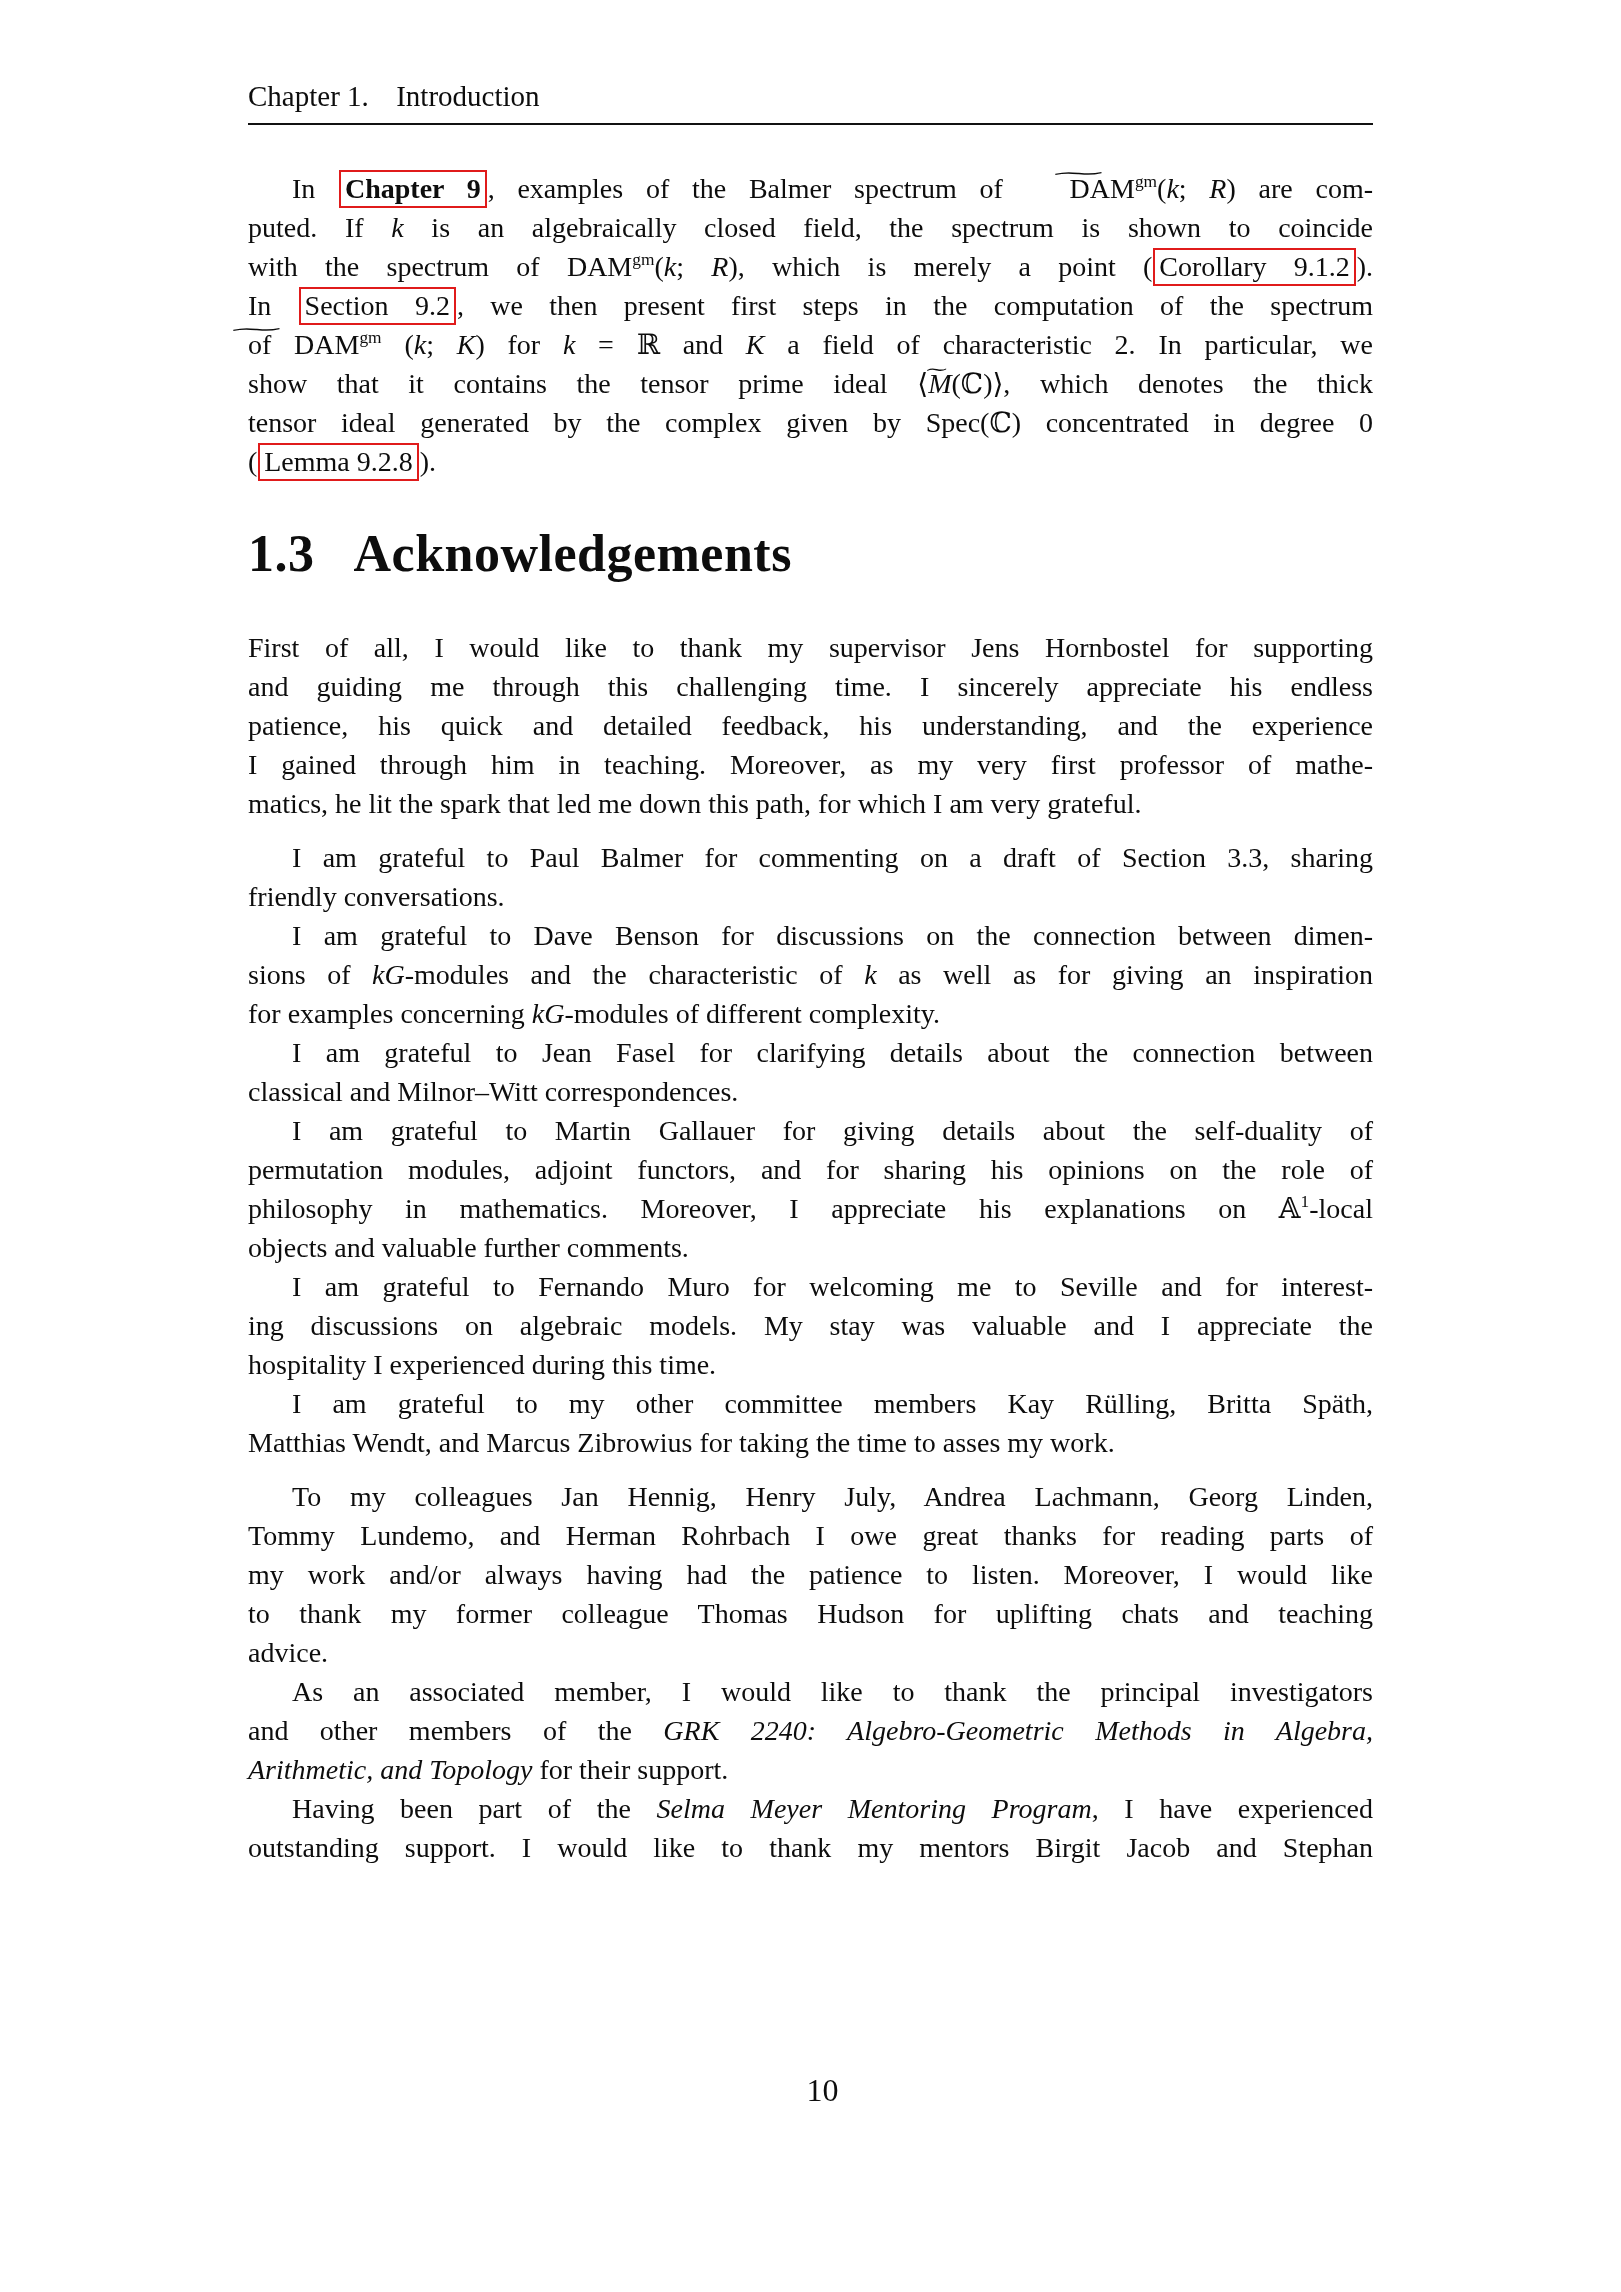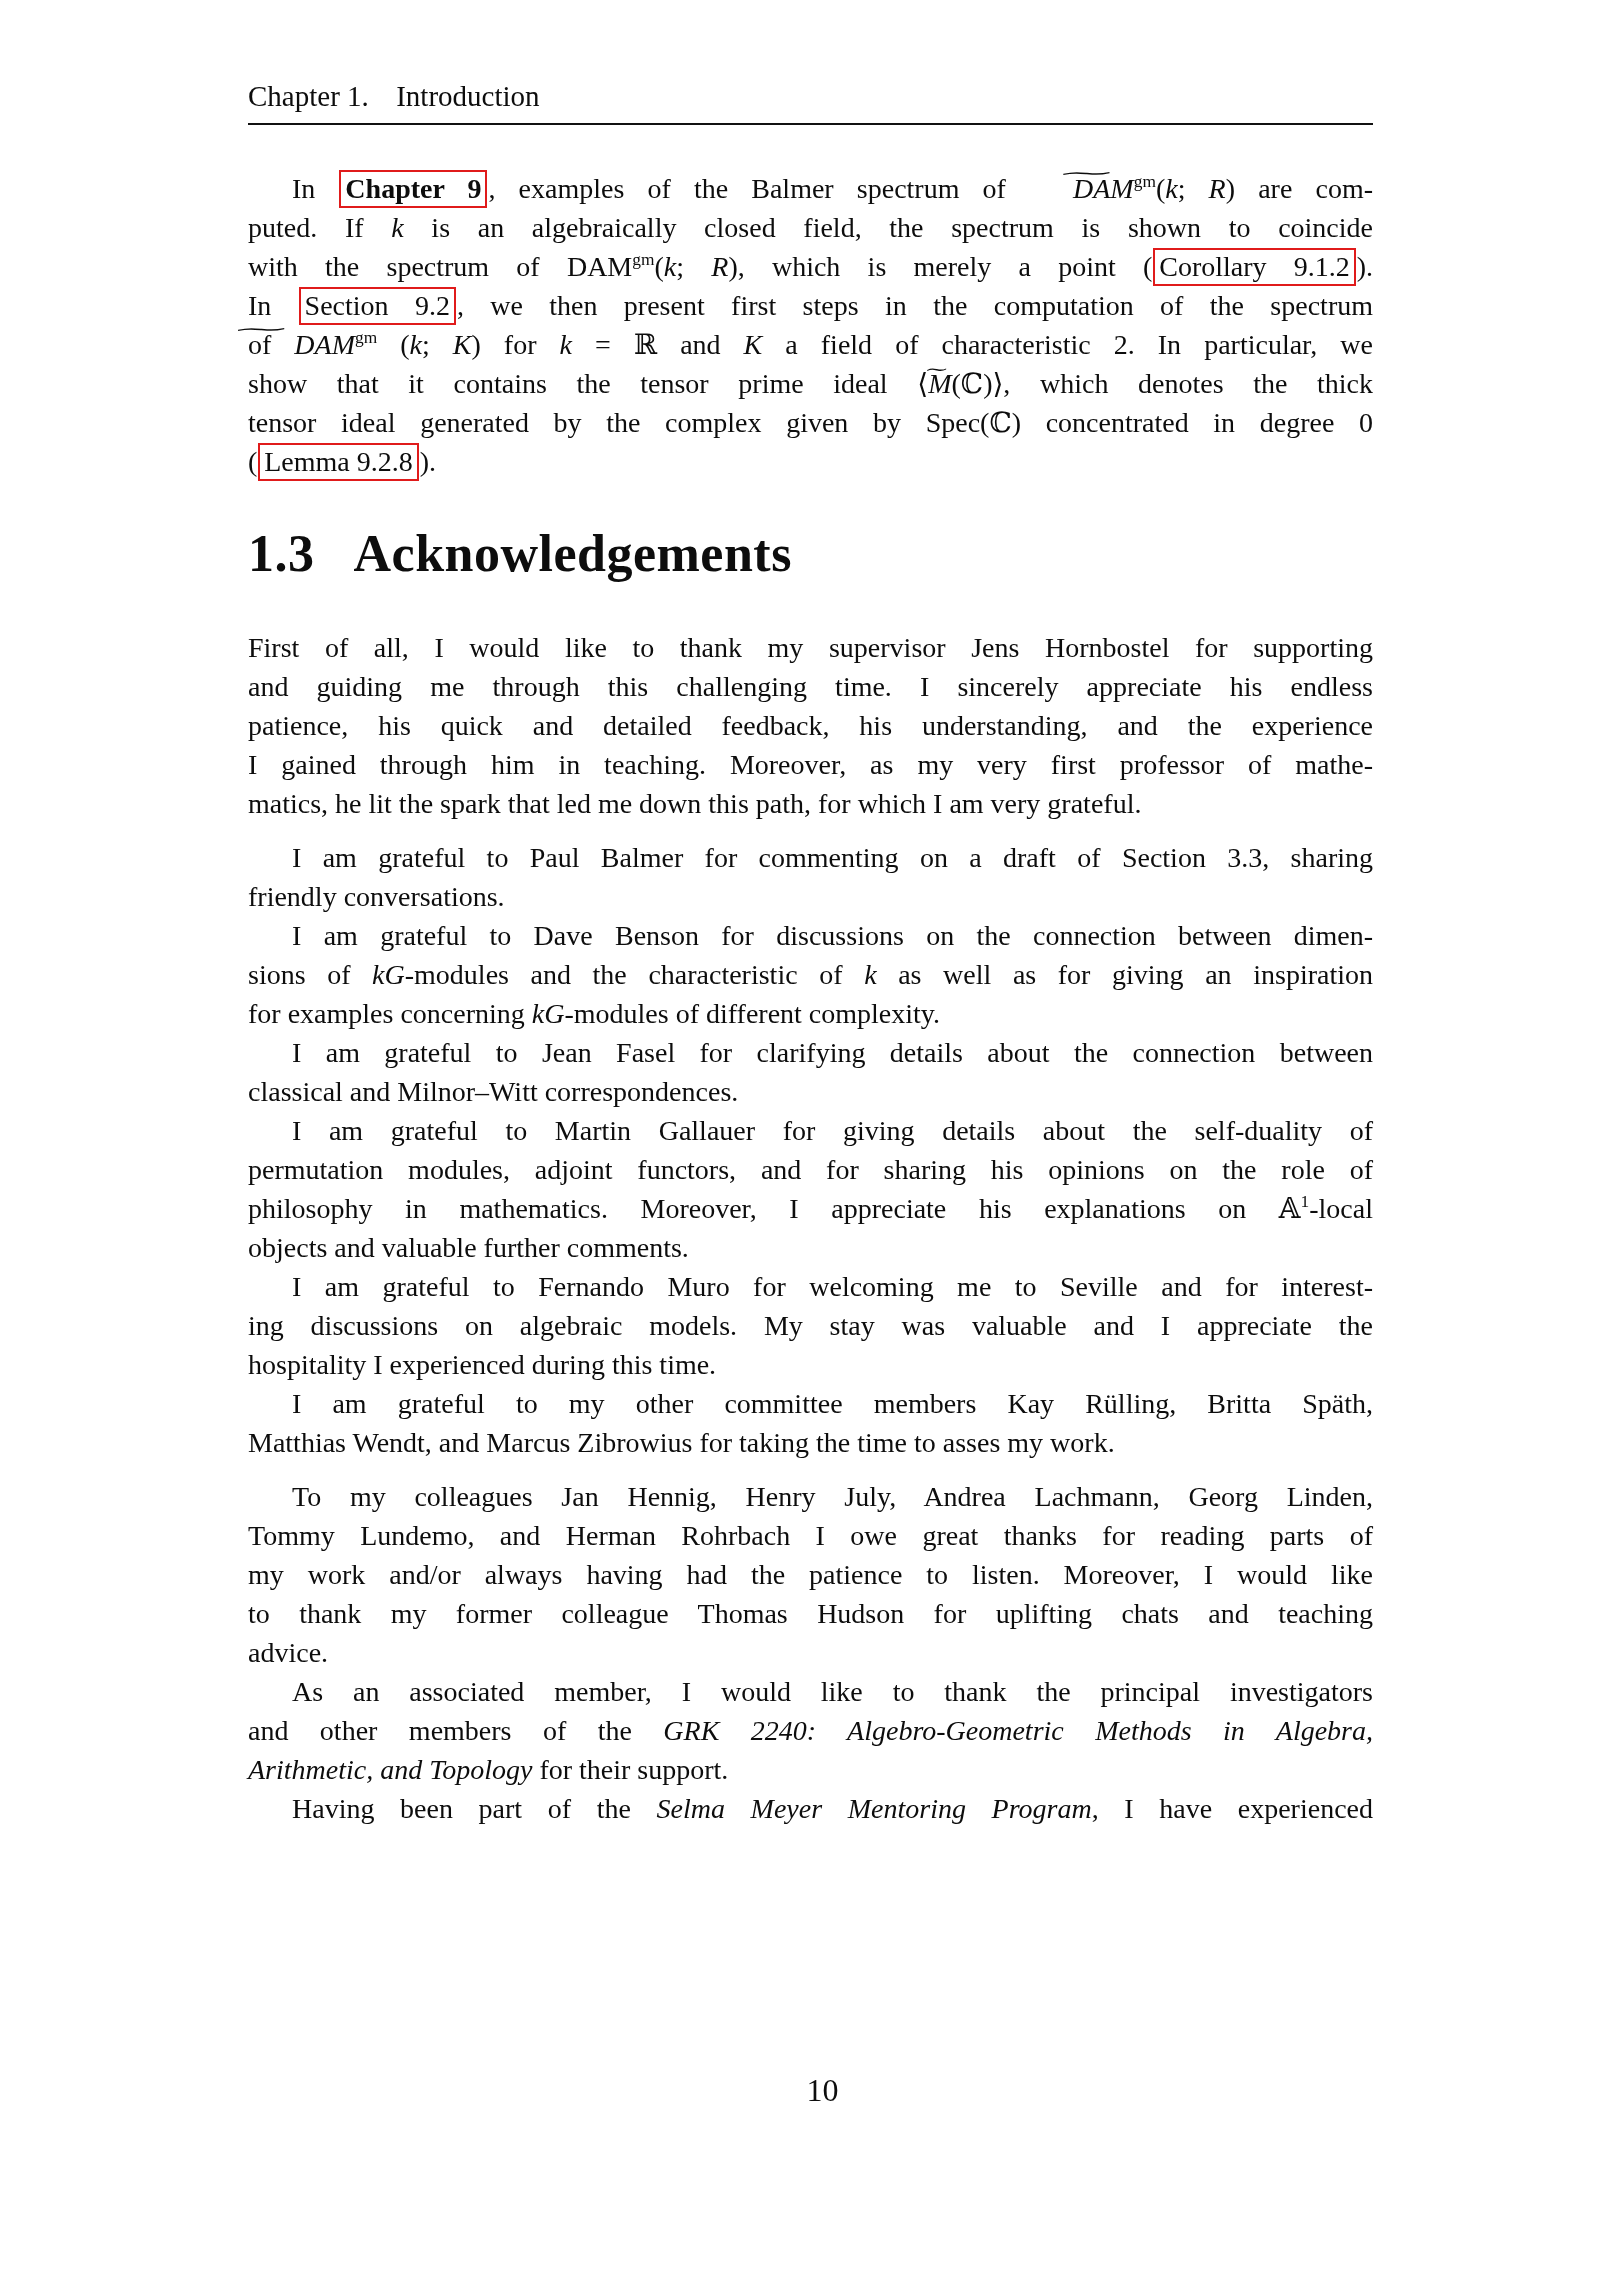--- a/index.html
+++ b/index.html
@@ -33,21 +33,21 @@
   .line.last{text-align-last:left;}
   .line.indent{text-indent:44px;}
   .it{font-style:italic;}
   .bd{font-weight:bold;}
   .sup{font-size:0.62em;vertical-align:0.62em;line-height:0;}
   .refbox{
     border:2.9px solid var(--link,#e01b1b);
     padding:1px 3.9px 2px 3.9px;
     margin:0 1px;
   }
-  .wtilde{position:relative;display:inline-block;font-style:italic;}
+  .wtilde{position:relative;display:inline-block;}
   .wtilde::before{
     content:"∼";
     position:absolute;left:0;right:0;top:-0.62em;
     text-align:center;
     transform:scaleX(3.1) scaleY(0.75);
     font-size:0.85em;
   }
   .mtilde{position:relative;display:inline-block;font-style:italic;}
   .mtilde::before{
     content:"∼";
@@ -134,20 +134,21 @@
           <div class="line"><span>to thank my former colleague Thomas Hudson for uplifting chats and teaching</span></div>
           <div class="line last"><span>advice.</span></div>
         </div>
         <div class="para">
           <div class="line indent"><span>As an associated member, I would like to thank the principal investigators</span></div>
           <div class="line"><span>and other members of the </span><span class="it">GRK 2240: Algebro-Geometric Methods in Algebra,</span></div>
           <div class="line last"><span class="it">Arithmetic, and Topology</span><span> for their support.</span></div>
         </div>
         <div class="para">
           <div class="line indent"><span>Having been part of the </span><span class="it">Selma Meyer Mentoring Program</span><span>, I have experienced</span></div>
+          <div class="line"><span>outstanding support. I would like to thank my mentors Birgit Jacob and Stephan</span></div>
         </div>
       </div>
 
   </div>
 
   <div class="pageno">10</div>
 </div>
 
 
 </body></html>

